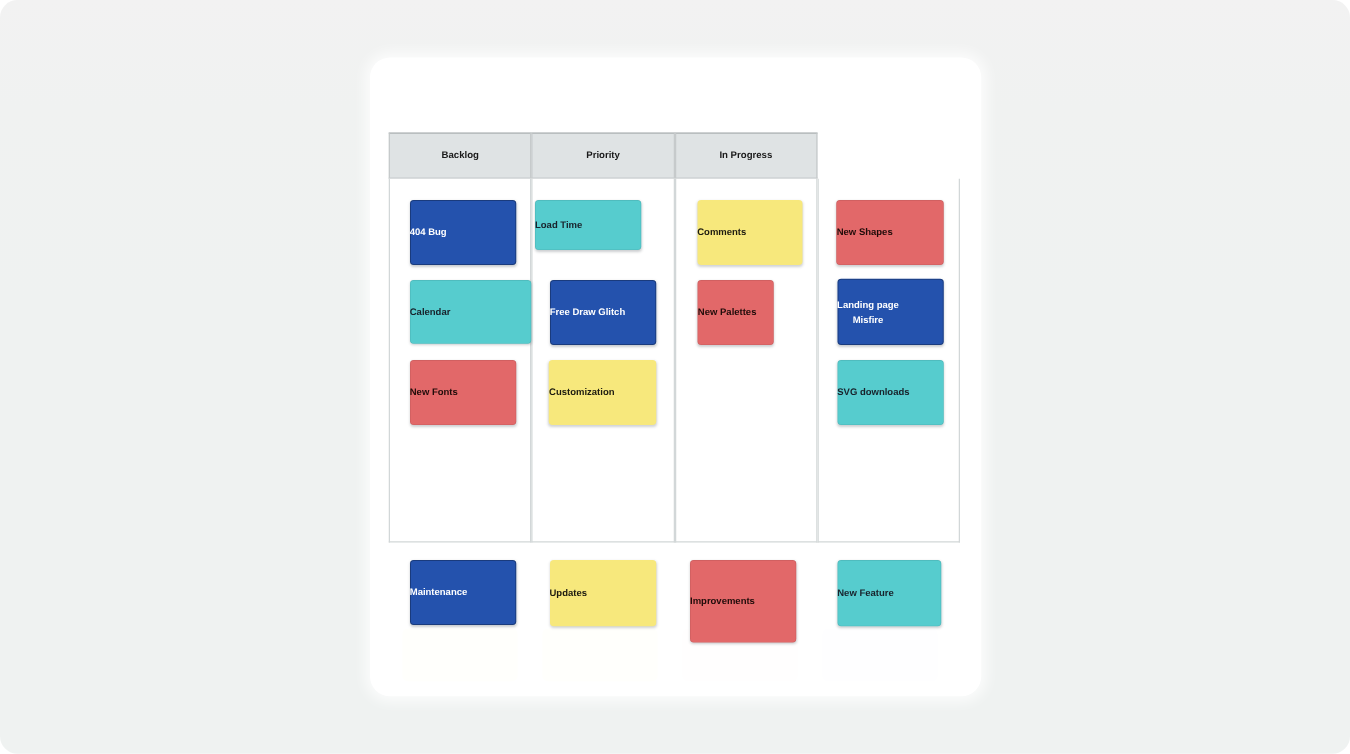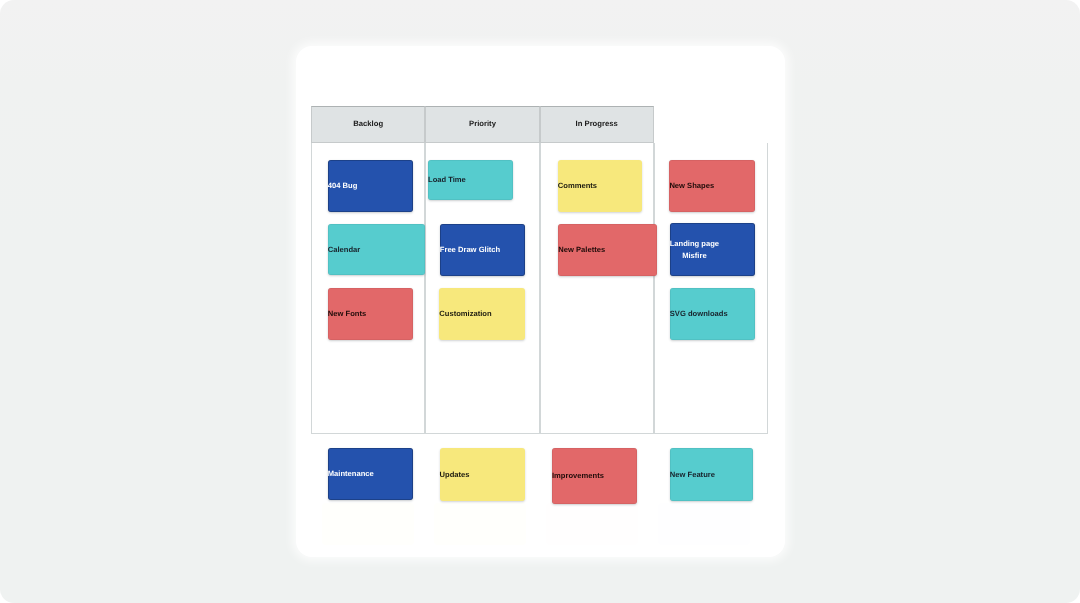--- a/index.html
+++ b/index.html
@@ -94,21 +94,21 @@
   <div class="card c-blue" style="left:439.8px;top:223.5px;width:85.4px;height:52.0px">
     <span>Free Draw Glitch</span>
     </div>
   <div class="card c-yellow" style="left:439.3px;top:287.9px;width:86.2px;height:52.4px">
     <span>Customization</span>
     </div>
 
   <div class="card c-yellow" style="left:557.8px;top:159.8px;width:84.7px;height:52.3px">
     <span>Comments</span>
     </div>
-  <div class="card c-red" style="left:558.3px;top:223.5px;width:99px;height:52.4px">
+  <div class="card c-red" style="left:558.3px;top:223.5px;width:61px;height:52.4px">
     <span>New Palettes</span>
     </div>
 
   <div class="card c-red" style="left:669.4px;top:159.8px;width:85.7px;height:52.2px">
     <span>New Shapes</span>
     </div>
   <div class="card c-blue" style="left:669.7px;top:223.4px;width:85.6px;height:52.5px">
     <span><span>Landing page</span><br><span>Misfire</span></span>
     </div>
   <div class="card c-teal" style="left:669.8px;top:287.5px;width:85.3px;height:52px">
@@ -120,20 +120,20 @@
   <div class="ghost g-red" style="left:546px;top:503px;width:92px;height:42px"></div>
   <div class="ghost g-teal" style="left:658px;top:503px;width:92px;height:42px"></div>
 
   <div style="position:absolute;left:311px;top:440px;width:457px;height:110px;"></div>
   <div class="card c-blue" style="left:327.8px;top:447.8px;width:85.5px;height:52.3px">
     <span>Maintenance</span>
     </div>
   <div class="card c-yellow" style="left:439.6px;top:448.0px;width:85.7px;height:53.0px">
     <span>Updates</span>
     </div>
-  <div class="card c-red" style="left:552.0px;top:448.0px;width:85.1px;height:56px">
+  <div class="card c-red" style="left:552.0px;top:448.0px;width:85.1px;height:66px">
     <span>Improvements</span>
     </div>
   <div class="card c-teal" style="left:669.8px;top:448.0px;width:83px;height:52.7px">
     <span>New Feature</span>
     </div>
 
 </div>
 
 </body></html>

